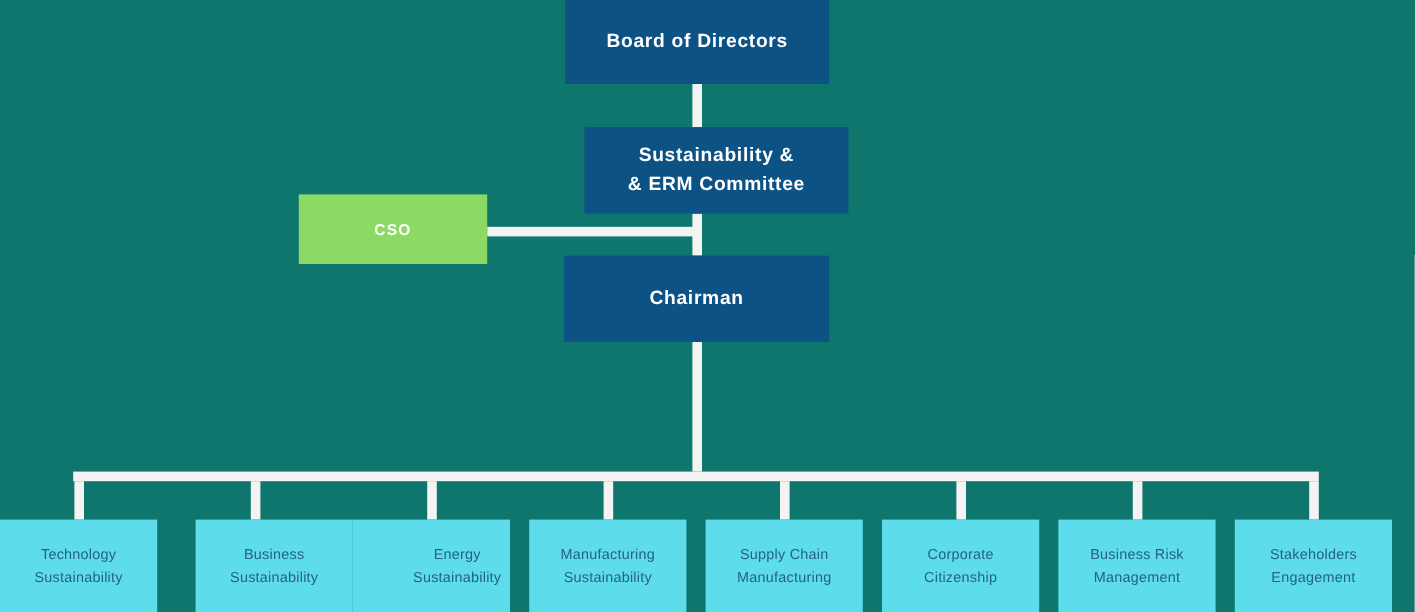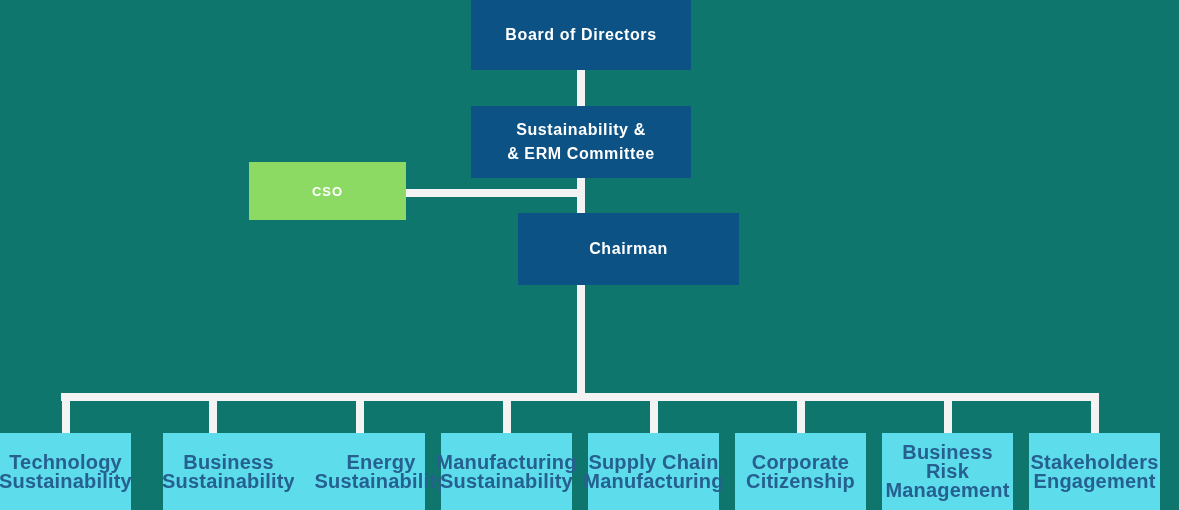--- a/index.html
+++ b/index.html
@@ -31,33 +31,33 @@
   .node.green {
     background: var(--green, #8CD963);
     color: #ffffff;
     font-size: 13px;
     font-weight: bold;
     letter-spacing: 1px;
   }
   .node.cyan {
     background: var(--cyan, #5DDCEC);
     color: var(--dept-text, #26608F);
-    font-size: 20px;
-    font-weight: bold;
+    font-size: 12px;
+    font-weight: normal;
     letter-spacing: 0.2px;
     line-height: 19px;
   }
   .connector {
     position: absolute;
     background: var(--connector, #F3F3F3);
   }
   
   .board     { left: 471px; top: 0;     width: 220px; height: 70px; }
-  .committee { left: 471px; top: 106px; width: 220px; height: 72px; }
-  .chairman  { left: 470px; top: 213px; width: 221px; height: 72px; margin-left: 48px; }
+  .committee { left: 487px; top: 106px; width: 220px; height: 72px; }
+  .chairman  { left: 470px; top: 213px; width: 221px; height: 72px; }
   .cso       { left: 249px; top: 162px; width: 157px; height: 58px; }
   
   .c-board-committee   { left: 577px; top: 70px;  width: 8px;    height: 36px; }
   .c-committee-chairman{ left: 577px; top: 178px; width: 8px;    height: 35px; }
   .c-cso-trunk         { left: 406px; top: 189px; width: 175px;  height: 8px; }
   .c-trunk             { left: 577px; top: 285px; width: 8px;    height: 108px; }
   .c-distribution      { left: 61px;  top: 393px; width: 1038px; height: 8px; }
   .stub { top: 401px; width: 8px; height: 32px; }
   .stub-0 { left: 62px; }   .stub-1 { left: 209px; }
   .stub-2 { left: 356px; }  .stub-3 { left: 503px; }

